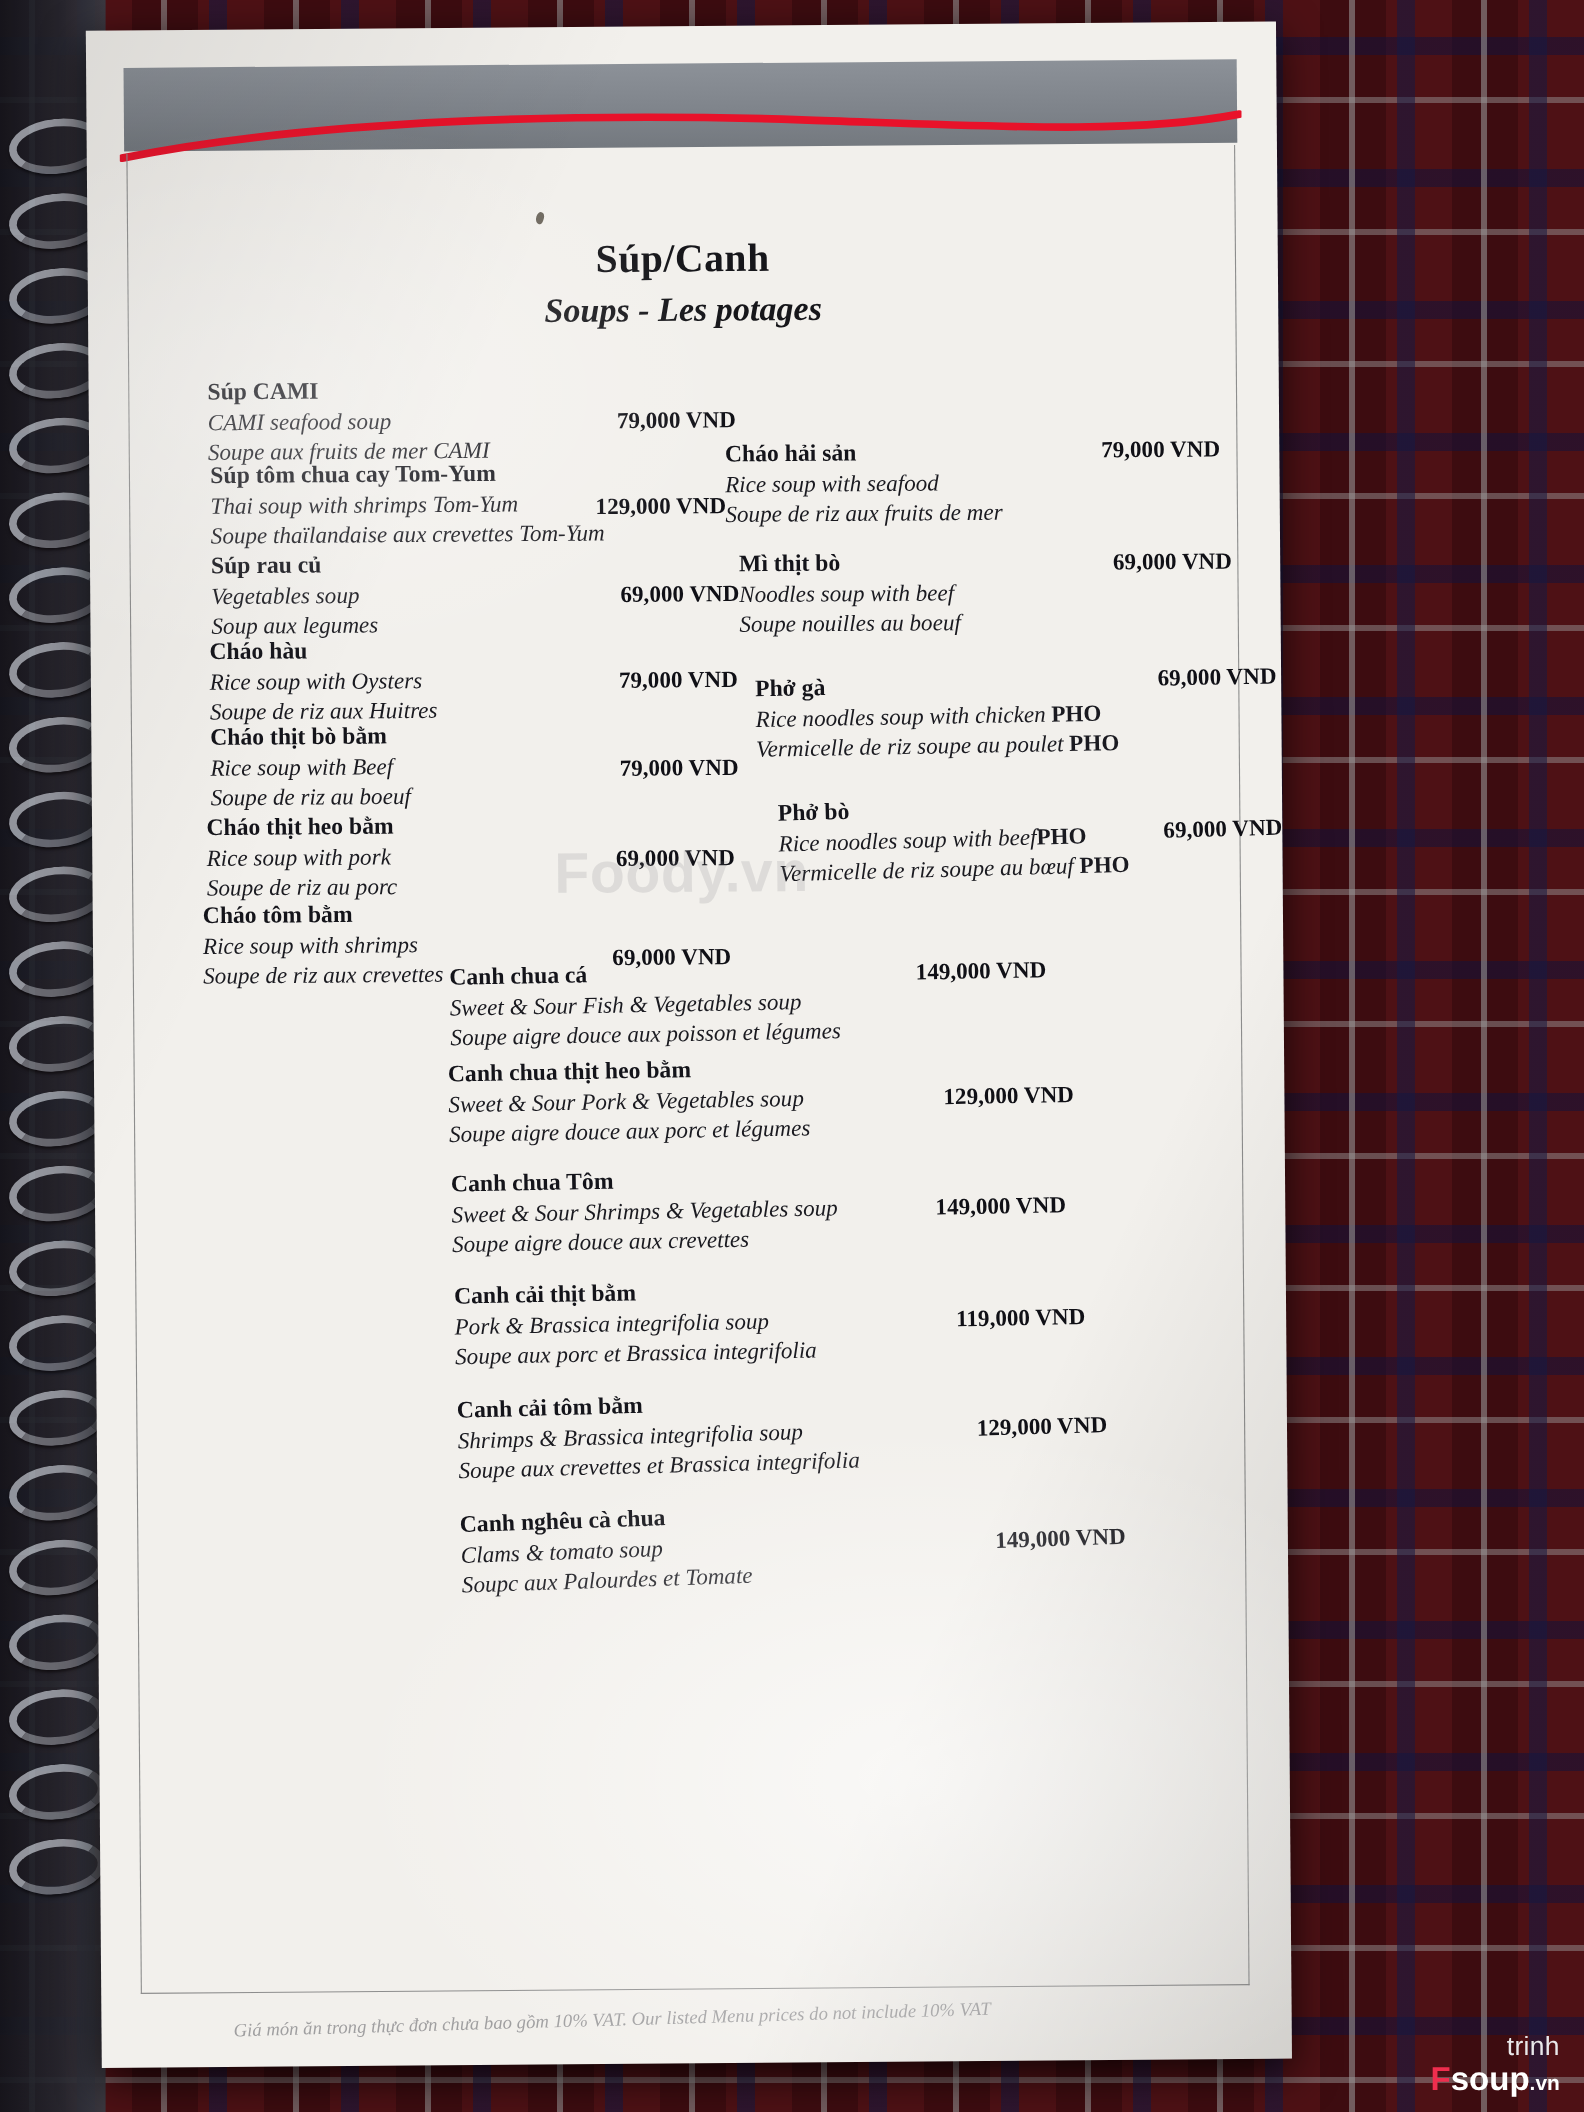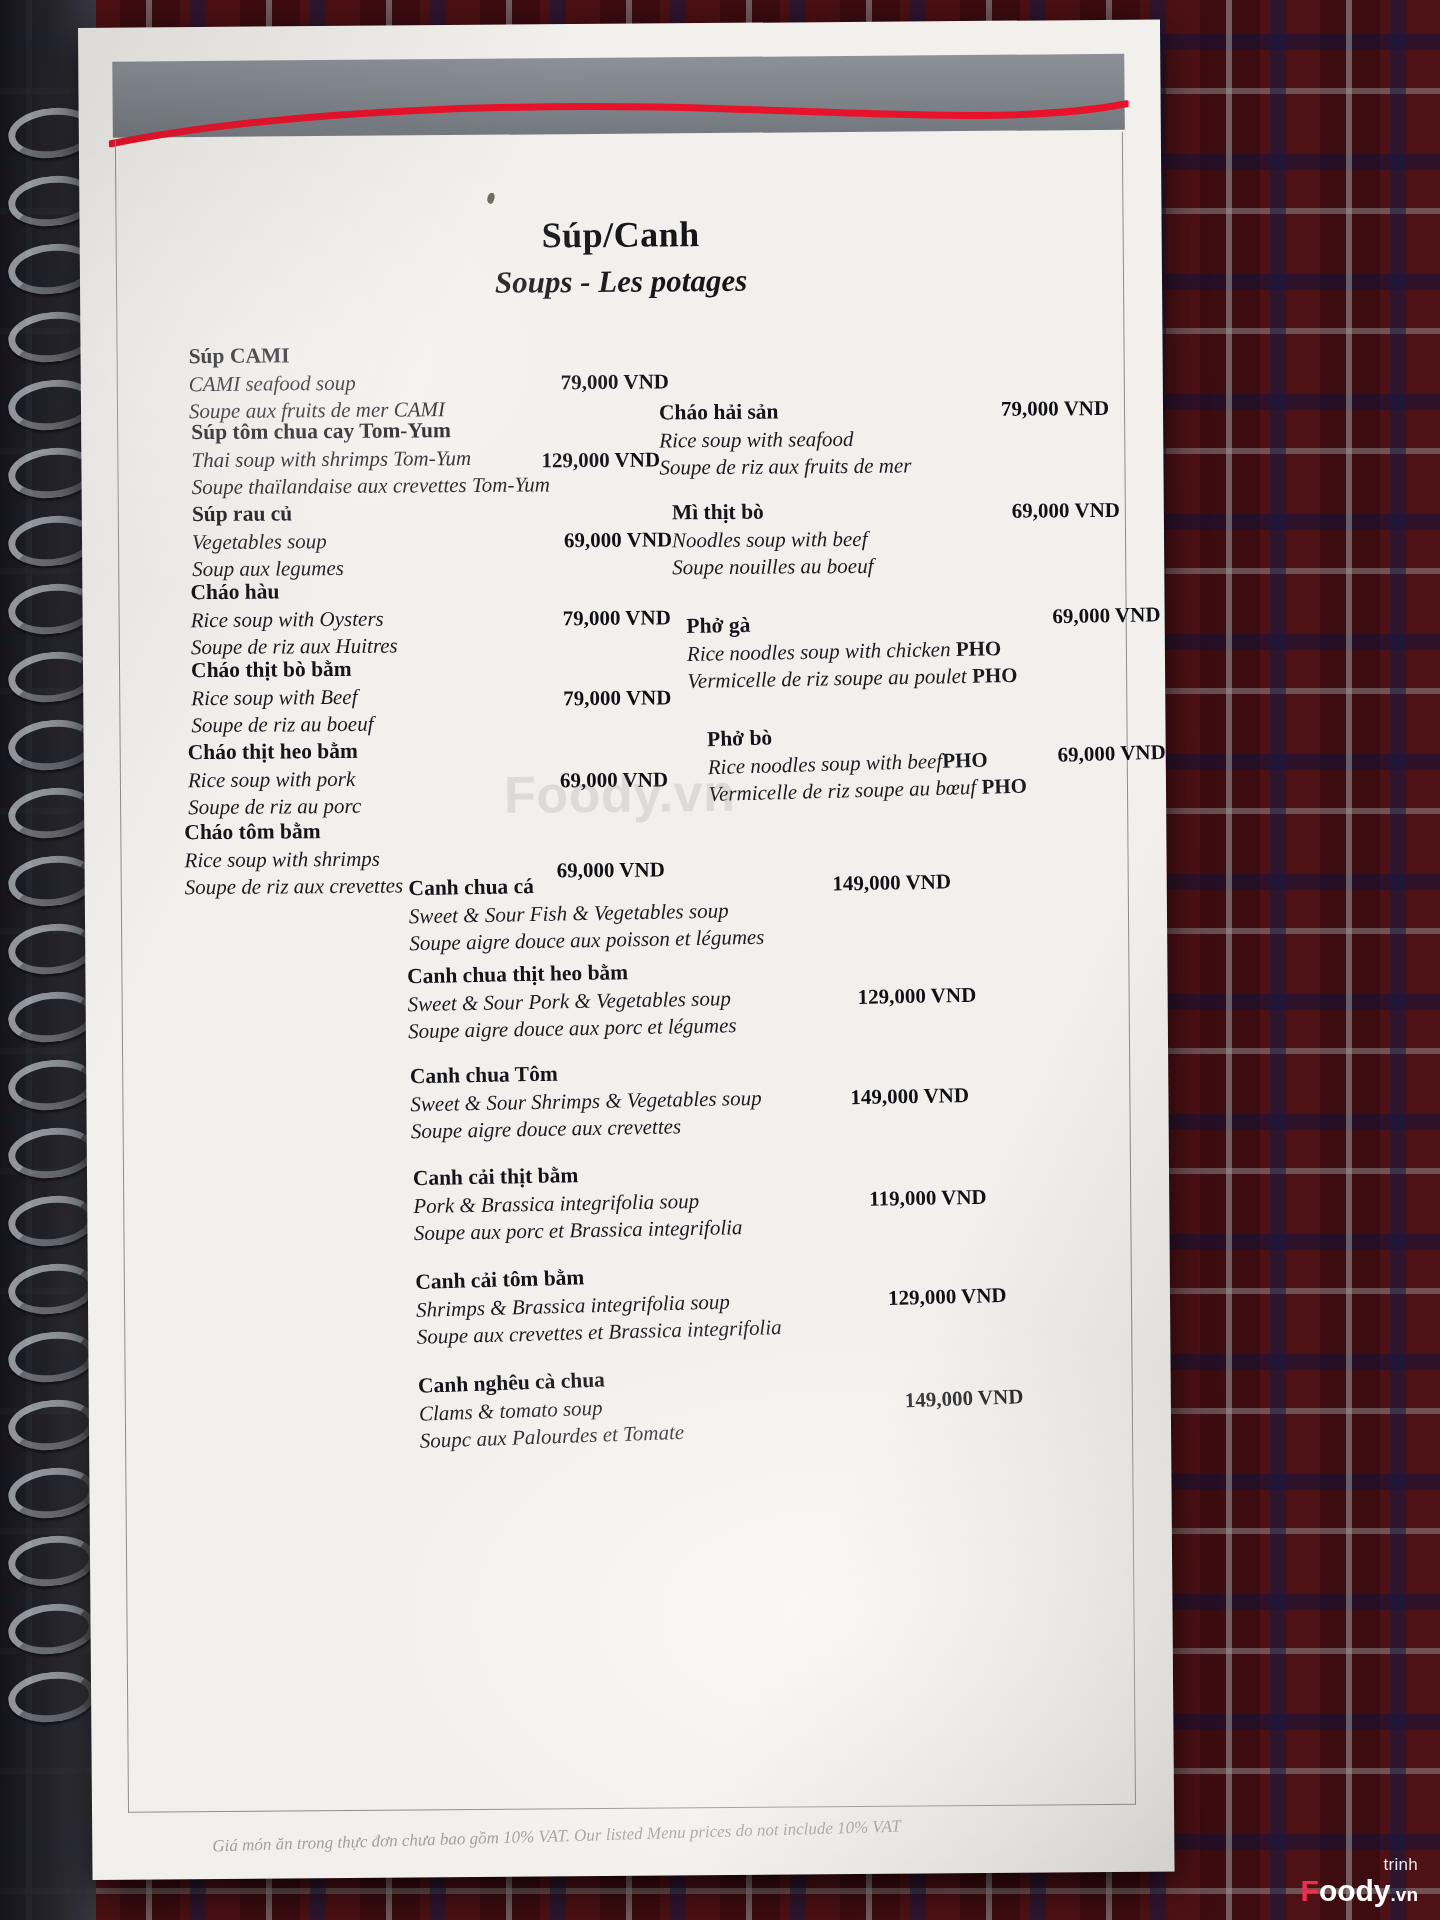--- a/index.html
+++ b/index.html
@@ -183,21 +183,21 @@
   }
 
   
   #brand {
     position: absolute;
     right: 22px; bottom: 14px;
     text-align: right;
     font-family: "Liberation Sans", sans-serif;
   }
   #brand-top {
-    font-size: 17px;
+    font-size: 24px;
     color: #e8e8ea;
     letter-spacing: .3px;
   }
   #brand-main {
     font-size: 30px;
     font-weight: bold;
     color: #ffffff;
     line-height: 1.05;
   }
   #brand-main .accent { color: #ef2e4e; }
@@ -381,14 +381,14 @@
   </div>
 
   <div id="watermark">Foody.vn</div>
 
   <div id="footer-note">Giá món ăn trong thực đơn chưa bao gồm 10% VAT.  Our listed Menu prices do not include 10% VAT</div>
 
 </div>
 
 <div id="brand">
   <div id="brand-top">trinh</div>
-  <div id="brand-main"><span class="accent">F</span><span>oody</span><span class="tld">.vn</span></div>
+  <div id="brand-main"><span class="accent">F</span><span>soup</span><span class="tld">.vn</span></div>
 </div>
 
 </body></html>

